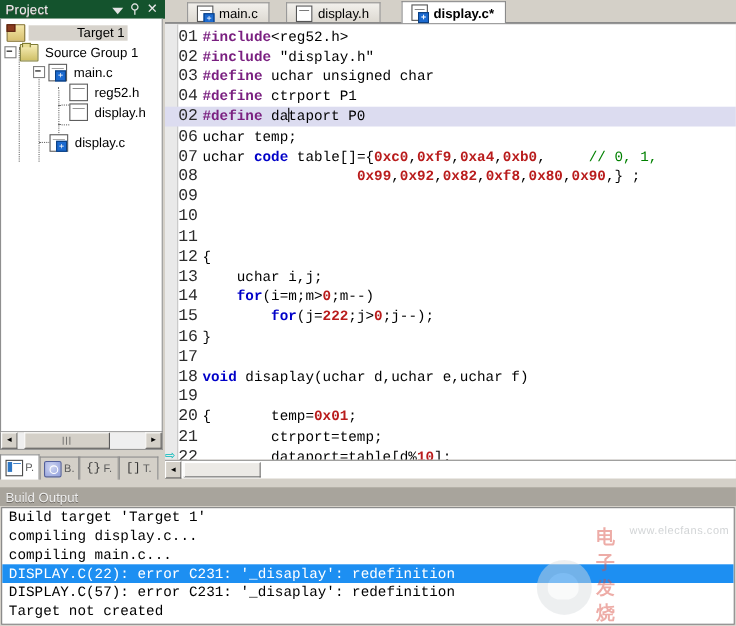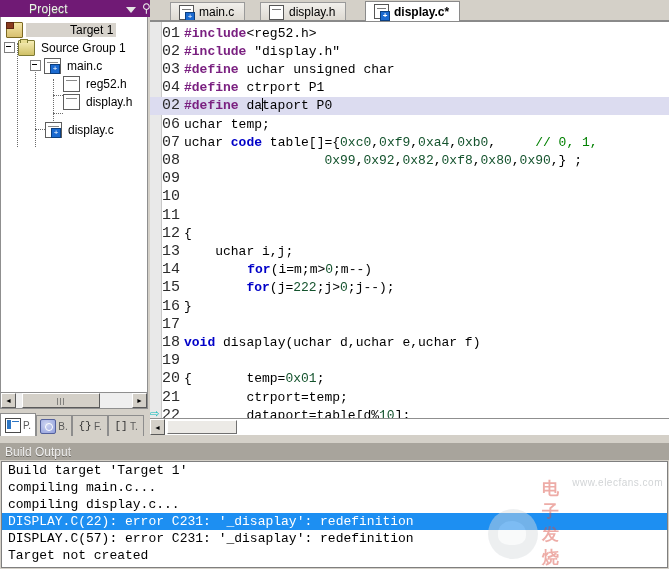--- a/index.html
+++ b/index.html
@@ -13,22 +13,22 @@
   .app{position:relative;width:669px;height:569px;}
 
   
   .project-panel{
     position:absolute;left:0;top:0;width:150px;height:443px;
     background:#d4d0c8;
     box-sizing:border-box;
   }
   .panel-title{
     position:absolute;left:0;top:0;width:150px;height:17px;
-    background:#701a75;
-    display:flex;align-items:center;padding-left:24px;
+    background:#14532d;
+    display:flex;align-items:center;
   }
   .panel-title .ptitle{
     color:#efefef;font-size:12px;padding-left:5px;letter-spacing:.2px;
     text-shadow:0 1px 0 #6e6a64;
   }
   .panel-title .pt-icons{
     margin-left:auto;display:flex;align-items:center;gap:5px;padding-right:6px;
   }
   .pt-ico{width:11px;height:11px;display:block;color:#e8e8e8;font-size:11px;line-height:11px;text-align:center;}
   .tri-down{
@@ -121,21 +121,21 @@
   .codeline{
     position:absolute;left:0;right:0;height:18.2px;display:flex;align-items:center;
     font-family:"Liberation Mono", monospace;font-size:13px;color:#000;white-space:pre;
   }
   .codeline.hl{background:#dcdcf0;}
   .ln{width:30px;text-align:left;padding-left:12px;box-sizing:border-box;font-size:15px;color:#2b2b2b;
       font-family:"Liberation Mono",monospace;flex:none;position:relative;z-index:2;}
   .ctext{padding-left:4px;}
   .kw{color:#0000c8;font-weight:bold;}
   .pp{color:#7a2080;font-weight:bold;}
-  .num{color:#14532d;}
+  .num{color:#b91c1c;font-weight:bold;}
   .cmt{color:#008000;}
   .arrow-mark{
     position:absolute;left:0px;width:12px;height:18px;display:flex;align-items:center;z-index:3;
     color:#00b7b7;font-size:15px;line-height:18px;
   }
   .caret{display:inline-block;width:1px;height:13px;background:#000;vertical-align:-2px;margin:0 -0.5px;}
 
   .ed-hscroll{
     position:absolute;left:0;top:418px;width:519px;height:17px;background:#d4d0c8;
     border-top:1px solid #8f8f8f;box-sizing:border-box;display:flex;align-items:stretch;
@@ -284,21 +284,21 @@
           <div class="codeline" style="top: 56.6px;"><span class="ln">04</span><span class="ctext"><span class="pp">#define</span><span> ctrport P1</span></span></div>
           <div class="codeline hl" style="top: 74.8px;"><span class="ln">02</span><span class="ctext"><span class="pp">#define</span><span> da</span><span class="caret"></span><span>taport P0</span></span></div>
           <div class="codeline" style="top: 93px;"><span class="ln">06</span><span class="ctext"><span>uchar temp;</span></span></div>
           <div class="codeline" style="top: 111.2px;"><span class="ln">07</span><span class="ctext"><span>uchar </span><span class="kw">code</span><span> table[]={</span><span class="num">0xc0</span><span>,</span><span class="num">0xf9</span><span>,</span><span class="num">0xa4</span><span>,</span><span class="num">0xb0</span><span>,     </span><span class="cmt">// 0, 1,</span></span></div>
           <div class="codeline" style="top: 129.4px;"><span class="ln">08</span><span class="ctext"><span>                  </span><span class="num">0x99</span><span>,</span><span class="num">0x92</span><span>,</span><span class="num">0x82</span><span>,</span><span class="num">0xf8</span><span>,</span><span class="num">0x80</span><span>,</span><span class="num">0x90</span><span>,} ;</span></span></div>
           <div class="codeline" style="top: 147.6px;"><span class="ln">09</span><span class="ctext"></span></div>
           <div class="codeline" style="top: 165.8px;"><span class="ln">10</span><span class="ctext"></span></div>
           <div class="codeline" style="top: 184px;"><span class="ln">11</span></div>
           <div class="codeline" style="top: 202.2px;"><span class="ln">12</span><span class="ctext"><span>{</span></span></div>
           <div class="codeline" style="top: 220.4px;"><span class="ln">13</span><span class="ctext"><span>    uchar i,j;</span></span></div>
-          <div class="codeline" style="top: 238.6px; gap: 32px;"><span class="ln">14</span><span class="ctext"><span>    </span><span class="kw">for</span><span>(i=m;m&gt;</span><span class="num">0</span><span>;m--)</span></span></div>
+          <div class="codeline" style="top: 238.6px;"><span class="ln">14</span><span class="ctext"><span>    </span><span class="kw">for</span><span>(i=m;m&gt;</span><span class="num">0</span><span>;m--)</span></span></div>
           <div class="codeline" style="top: 256.8px;"><span class="ln">15</span><span class="ctext"><span>        </span><span class="kw">for</span><span>(j=</span><span class="num">222</span><span>;j&gt;</span><span class="num">0</span><span>;j--);</span></span></div>
           <div class="codeline" style="top: 275px;"><span class="ln">16</span><span class="ctext"><span>}</span></span></div>
           <div class="codeline" style="top: 293.2px;"><span class="ln">17</span><span class="ctext"></span></div>
           <div class="codeline" style="top: 311.4px;"><span class="ln">18</span><span class="ctext"><span class="kw">void</span><span> disaplay(uchar d,uchar e,uchar f)</span></span></div>
           <div class="codeline" style="top: 329.6px;"><span class="ln">19</span><span class="ctext"></span></div>
           <div class="codeline" style="top: 347.8px;"><span class="ln">20</span><span class="ctext"><span>{       temp=</span><span class="num">0x01</span><span>;</span></span></div>
           <div class="codeline" style="top: 366px;"><span class="ln">21</span><span class="ctext"><span>        ctrport=temp;</span></span></div>
           <div class="codeline" style="top: 384.2px;"><span class="arrow-mark">⇨</span><span class="ln">22</span><span class="ctext"><span>        dataport=table[d%</span><span class="num">10</span><span>];</span></span></div>
         </div>
     </div>
@@ -310,22 +310,22 @@
       </div>
     </div>
   </div>
 
   <div class="bo-title">
     <span>Build Output</span>
   </div>
   <div class="bo-body">
     <div id="bo-lines">
         <div class="bo-line">Build target 'Target 1'</div>
+        <div class="bo-line">compiling display.c...</div>
         <div class="bo-line">compiling main.c...</div>
-        <div class="bo-line">compiling display.c...</div>
         <div class="bo-line sel">DISPLAY.C(22): error C231: '_disaplay': redefinition</div>
         <div class="bo-line">DISPLAY.C(57): error C231: '_disaplay': redefinition</div>
         <div class="bo-line">Target not created</div>
       </div>
   </div>
 
   <div class="watermark">
     <span class="wm-logo"></span>
     <span class="wm-text">
       <span class="wm-cn">电子发烧友</span>

